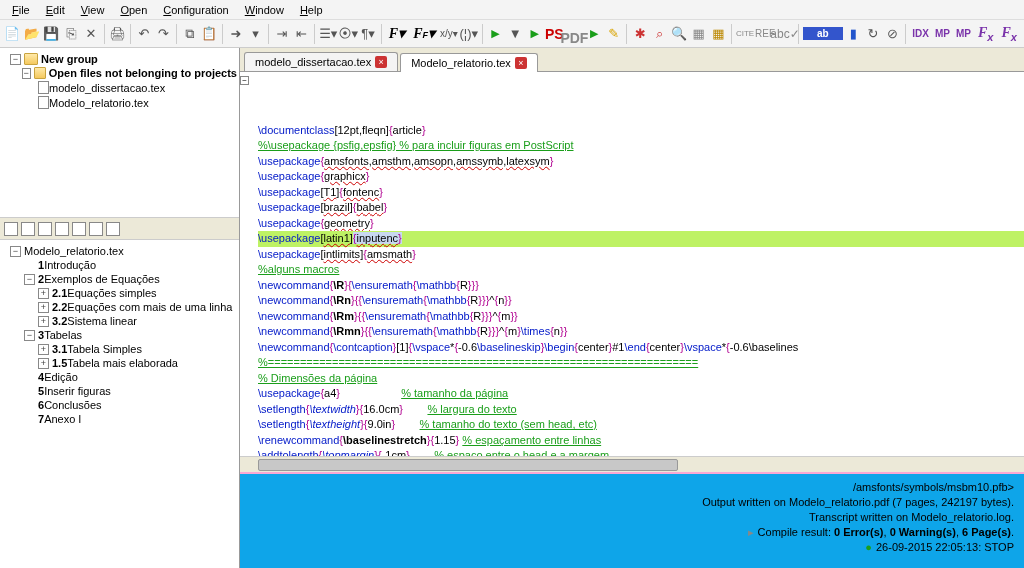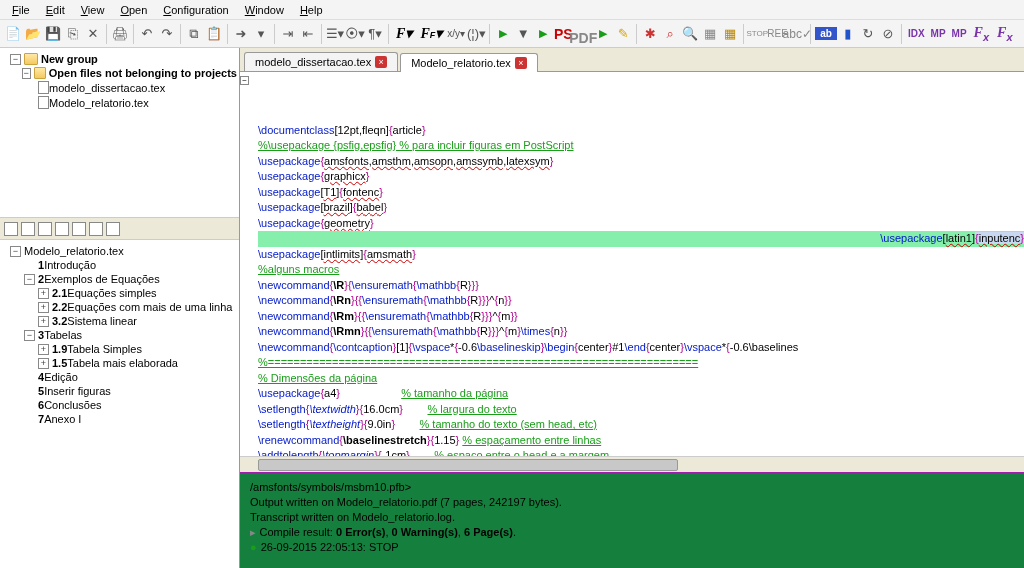--- a/index.html
+++ b/index.html
@@ -32,29 +32,29 @@
 .tab.active { background: #fff; position: relative; top: 1px; }
 .tab-close { background: #c33; color: #fff; width: 12px; height: 12px; font-size: 9px; display: inline-flex; align-items: center; justify-content: center; border-radius: 2px; }
 .editor { flex: 1; overflow: auto; font-family: 'Courier New', monospace; font-size: 12.5px; padding: 4px 0 4px 18px; line-height: 15.5px; white-space: pre; position: relative; }
 .gutter { position: absolute; left: 0; width: 14px; top: 4px; }
 .fold { width: 9px; height: 9px; border: 1px solid #888; font-size: 8px; display: flex; align-items: center; justify-content: center; margin-bottom: 5px; }
 .cmd { color: #0018c8; margin-top: 26px; }
 .brace { color: #b00090; }
 .opt { color: #000; }
 .comment { color: #1a9e1a; text-decoration: underline; }
 .wavy { text-decoration: underline wavy #c00; text-decoration-thickness: 1px; }
-.hl-line { background: #86efac; display: inline-block; width: 100%; text-align: right; }
+.hl-line { background: #bef264; display: inline-block; width: 100%; }
 .sel { background: #c8d8f0; }
 .hscroll { height: 16px; background: #ece9d8; border-top: 1px solid #ccc; position: relative; }
 .hscroll-thumb { position: absolute; left: 18px; top: 2px; height: 12px; width: 420px; background: #c8c8c8; border: 1px solid #999; border-radius: 2px; }
-.output { height: 96px; background: #15803d; border-top: 2px solid #a21caf; font-family: 'Courier New', monospace; font-size: 12px; padding: 6px 10px; line-height: 15px; white-space: pre; overflow: hidden; }
+.output { height: 96px; background: #0ea5e9; border-top: 2px solid #f9a8d4; font-family: 'Courier New', monospace; font-size: 12px; padding: 6px 10px; line-height: 15px; white-space: pre; overflow: hidden; text-align: right; }
 .out-ok::before { content: "●"; color: #1a9e1a; margin-right: 4px; }
 .out-info::before { content: "▸"; color: #888; margin-right: 4px; }
 .idx { color: #7a33aa; font-weight: bold; font-size: 10px; padding: 0 2px; }
-.ab-box { background: #3355cc; color: #fff; padding: 1px 5px; font-size: 10px; font-weight: bold; }
+.ab-box { background: #3355cc; color: #fff; padding: 1px 14px; font-size: 10px; font-weight: bold; }
 </style>
 </head>
 <body>
 
 <div class="menubar">
   <span>File</span>
   <span>Edit</span>
   <span>View</span>
   <span>Open</span>
   <span>Configuration</span>
@@ -99,21 +99,21 @@
   <span class="tb-icon tb-pdf">PDF</span>
   <span class="tb-icon tb-play">▶</span>
   <span class="tb-icon" style="color:#d9a400">✎</span>
   <span class="tb-sep"></span>
   <span class="tb-icon" style="color:#c33">✱</span>
   <span class="tb-icon" style="color:#c33">⌕</span>
   <span class="tb-icon">🔍</span>
   <span class="tb-icon" style="color:#888">▦</span>
   <span class="tb-icon" style="color:#b80">▦</span>
   <span class="tb-sep"></span>
-  <span class="tb-icon" style="font-size:8px;color:#888">STOP</span>
+  <span class="tb-icon" style="font-size:8px;color:#888">CITE</span>
   <span class="tb-icon" style="font-size:10px;color:#888">REF</span>
   <span class="tb-icon" style="font-size:12px;color:#888">abc✓</span>
   <span class="tb-sep"></span>
   <span class="ab-box">ab</span>
   <span class="tb-icon" style="color:#2255cc">▮</span>
   <span class="tb-icon">↻</span>
   <span class="tb-icon">⊘</span>
   <span class="tb-sep"></span>
   <span class="idx">IDX</span>
   <span class="idx">MP</span>
@@ -163,21 +163,21 @@
           <span class="tree-toggle">−</span>
           <span>Modelo_relatorio.tex</span>
         </div>
       <div id="struct-items">
           <div class="tree-item"><span class="tree-indent"></span><span class="tree-indent"></span><b>1</b> Introdução</div>
           <div class="tree-item"><span class="tree-indent"></span><span class="tree-toggle">−</span><b>2</b> Exemplos de Equações</div>
           <div class="tree-item"><span class="tree-indent"></span><span class="tree-indent"></span><span class="tree-toggle">+</span><b>2.1</b> Equações simples</div>
           <div class="tree-item"><span class="tree-indent"></span><span class="tree-indent"></span><span class="tree-toggle">+</span><b>2.2</b> Equações com mais de uma linha</div>
           <div class="tree-item"><span class="tree-indent"></span><span class="tree-indent"></span><span class="tree-toggle">+</span><b>3.2</b> Sistema linear</div>
           <div class="tree-item"><span class="tree-indent"></span><span class="tree-toggle">−</span><b>3</b> Tabelas</div>
-          <div class="tree-item"><span class="tree-indent"></span><span class="tree-indent"></span><span class="tree-toggle">+</span><b>1.9</b> Tabela Simples</div>
+          <div class="tree-item"><span class="tree-indent"></span><span class="tree-indent"></span><span class="tree-toggle">+</span><b>3.1</b> Tabela Simples</div>
           <div class="tree-item"><span class="tree-indent"></span><span class="tree-indent"></span><span class="tree-toggle">+</span><b>1.5</b> Tabela mais elaborada</div>
           <div class="tree-item"><span class="tree-indent"></span><span class="tree-indent"></span><b>4</b> Edição</div>
           <div class="tree-item"><span class="tree-indent"></span><span class="tree-indent"></span><b>5</b> Inserir figuras</div>
           <div class="tree-item"><span class="tree-indent"></span><span class="tree-indent"></span><b>6</b> Conclusões</div>
           <div class="tree-item"><span class="tree-indent"></span><span class="tree-indent"></span><b>7</b> Anexo I</div>
         </div>
     </div>
   </div>
 
   <div class="content">

